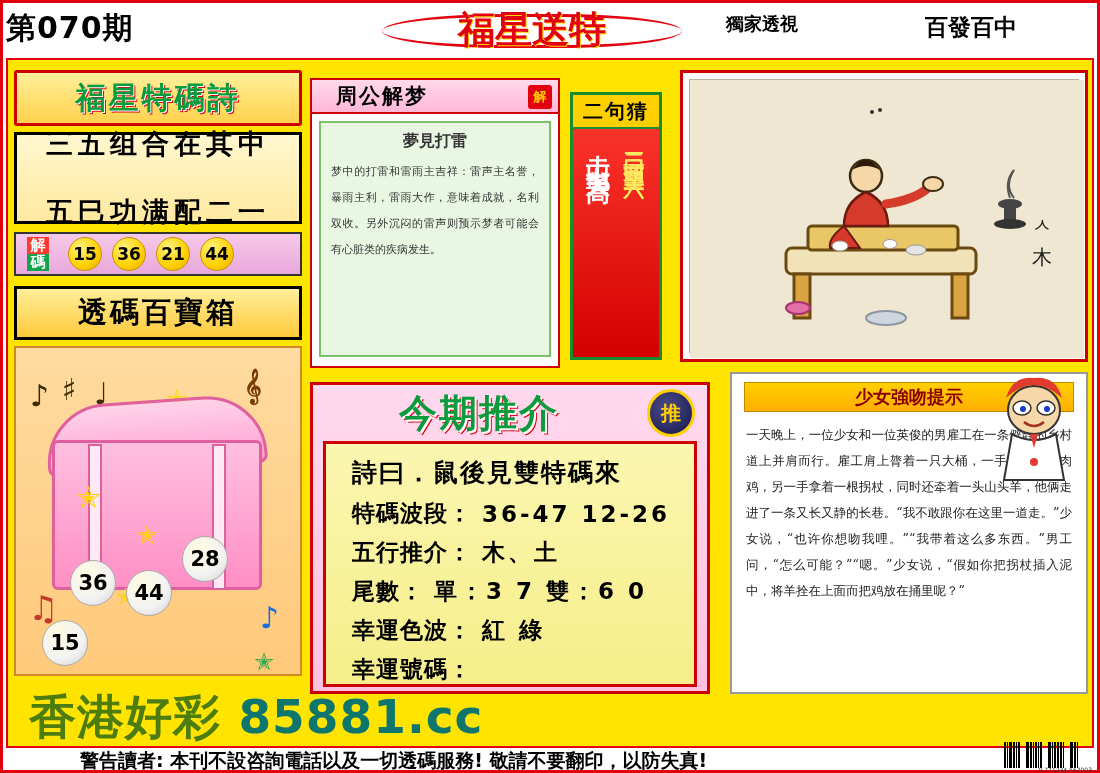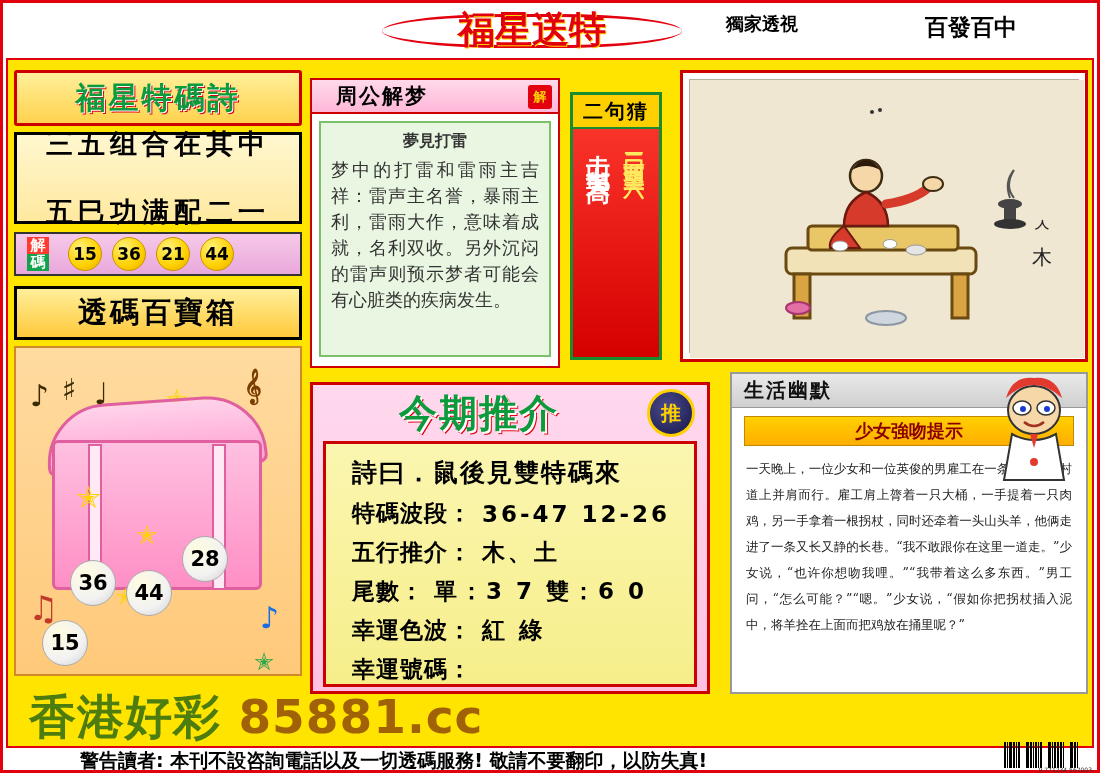--- a/index.html
+++ b/index.html
@@ -140,22 +140,22 @@
   .dream-stamp {
     position:absolute; right:6px; top:5px; width:24px; height:24px;
     background:#e2000f; color:#ffd000; font-size:13px; font-weight:bold;
     display:flex; align-items:center; justify-content:center; border-radius:3px;
   }
   .dream-inner {
     margin:7px; height:236px; background:#e9f7e2; border:2px solid #7cc16a; padding:8px 10px;
   }
   .dream-sub { text-align:center; font-size:16px; font-weight:bold; color:#333; margin-bottom:6px; }
   .dream-text {
-    font-size:18px; color:#333; line-height:26px; text-align:justify;
-    font-family:Liberation Mono, monospace;
+    font-size:11px; color:#333; line-height:26px; text-align:justify;
+    font-family:Liberation Serif, serif;
   }
 
   .tuijie {
     position:absolute; left:310px; top:382px; width:400px; height:312px;
     background:linear-gradient(#ffd9ee,#ffc0e2); border:3px solid #c00;
   }
   .tuijie-hdr { position:relative; height:56px; }
   .tuijie-hdr .t {
     position:absolute; left:16px; top:4px; width:300px; height:48px;
     display:flex; align-items:center; justify-content:center;
@@ -225,36 +225,37 @@
     font-family:"DejaVu Serif","Liberation Serif",serif;
   }
   .clown { position:absolute; right:4px; top:2px; width:96px; height:110px; }
 
   
   .watermark {
     position:absolute; left:14px; top:686px; font-size:47px; font-weight:bold;
     letter-spacing:1px;
   }
   .watermark .cn { color:#4d7c0f;margin-left:15px; }
-  .watermark .num { color:#a16207; }
+  .watermark .num { color:#0f766e; }
   .warn {
     position:absolute; left:80px; top:748px; width:940px; text-align:left;
     font-size:19px; font-weight:bold; color:#000;
   }
   .barcode { position:absolute; right:8px; top:742px; width:88px; height:26px; }
   .barcode i { display:inline-block; width:2px; height:26px; background:#000; margin-right:1px; vertical-align:top; }
   .barcode-txt { position:absolute; right:8px; top:766px; font-size:6px; color:#333; }
 </style>
 </head>
 <body>
 
 <div class="page">
   <div class="outer-border"></div>
   <div class="inner-yellow"></div>
 
+  <div class="issue">第070期</div>
   <div class="title-banner">
     <div class="ribbon"></div>
     <div class="txt">福星送特</div>
   </div>
   <div class="hdr-right1">獨家透視</div>
   <div class="hdr-right2">百發百中</div>
 
   <div class="left-col">
     <div class="poem-title-box">
       <div class="t">福星特碼詩</div>
@@ -389,23 +390,20 @@
         <span class="lab">幸運色波：</span>
         <span class="val">紅 綠</span>
       </div>
       <div class="tj-row">
         <span class="lab">幸運號碼：</span>
       </div>
     </div>
   </div>
 
   <div class="humour">
-    <div class="humour-hdr">
-      <div class="h">生活幽默</div>
-    </div>
     <svg class="clown" viewBox="0 0 96 110">
       <ellipse cx="48" cy="34" rx="26" ry="24" fill="#f6d7a8" stroke="#333" stroke-width="2"></ellipse>
       <path d="M20 22 q28 -26 56 0 q-6 -22 -28 -20 q-22 -2 -28 20z" fill="#e23a2e"></path>
       <ellipse cx="36" cy="32" rx="9" ry="7" fill="#fff" stroke="#333" stroke-width="1.5"></ellipse>
       <ellipse cx="60" cy="32" rx="9" ry="7" fill="#fff" stroke="#333" stroke-width="1.5"></ellipse>
       <circle cx="37" cy="33" r="3" fill="#1a3bd0"></circle>
       <circle cx="61" cy="33" r="3" fill="#1a3bd0"></circle>
       <path d="M38 46 q10 8 20 0" stroke="#a03020" stroke-width="2.5" fill="none"></path>
       <path d="M26 58 q22 12 44 0 l8 46 l-60 0z" fill="#ffffff" stroke="#333" stroke-width="2"></path>
       <path d="M44 58 l4 14 l4 -14" fill="#e23a2e"></path>

